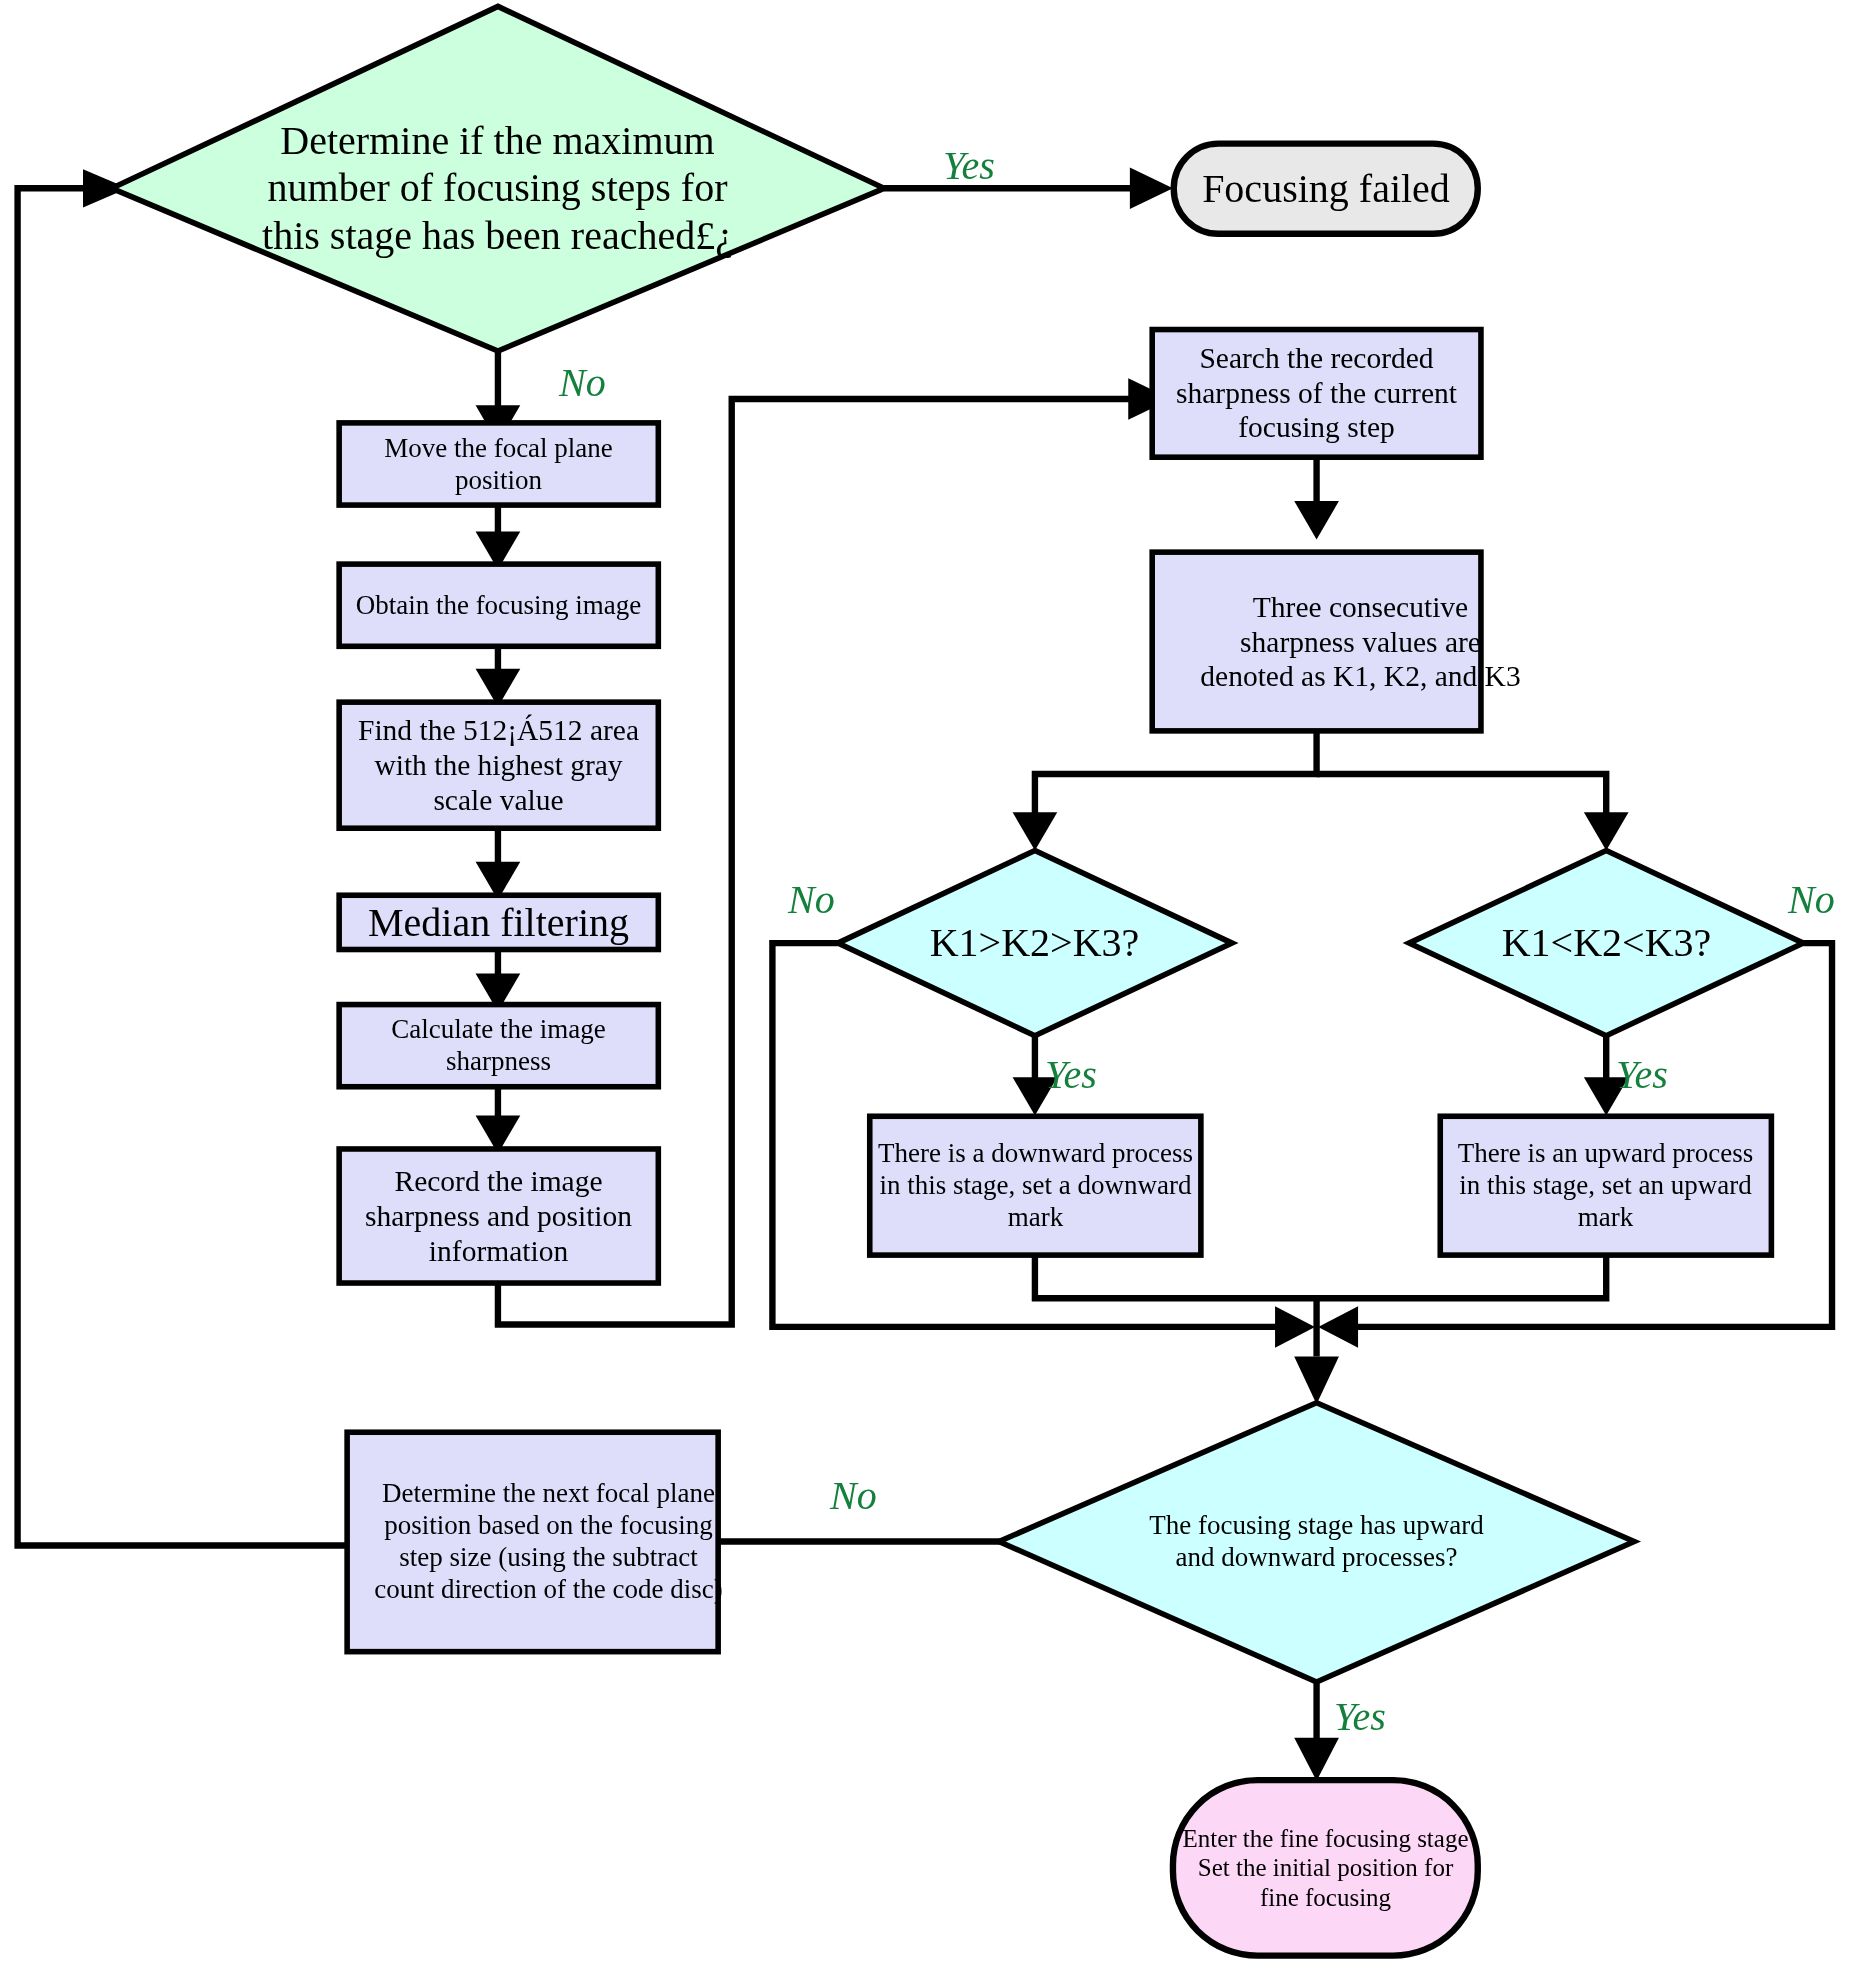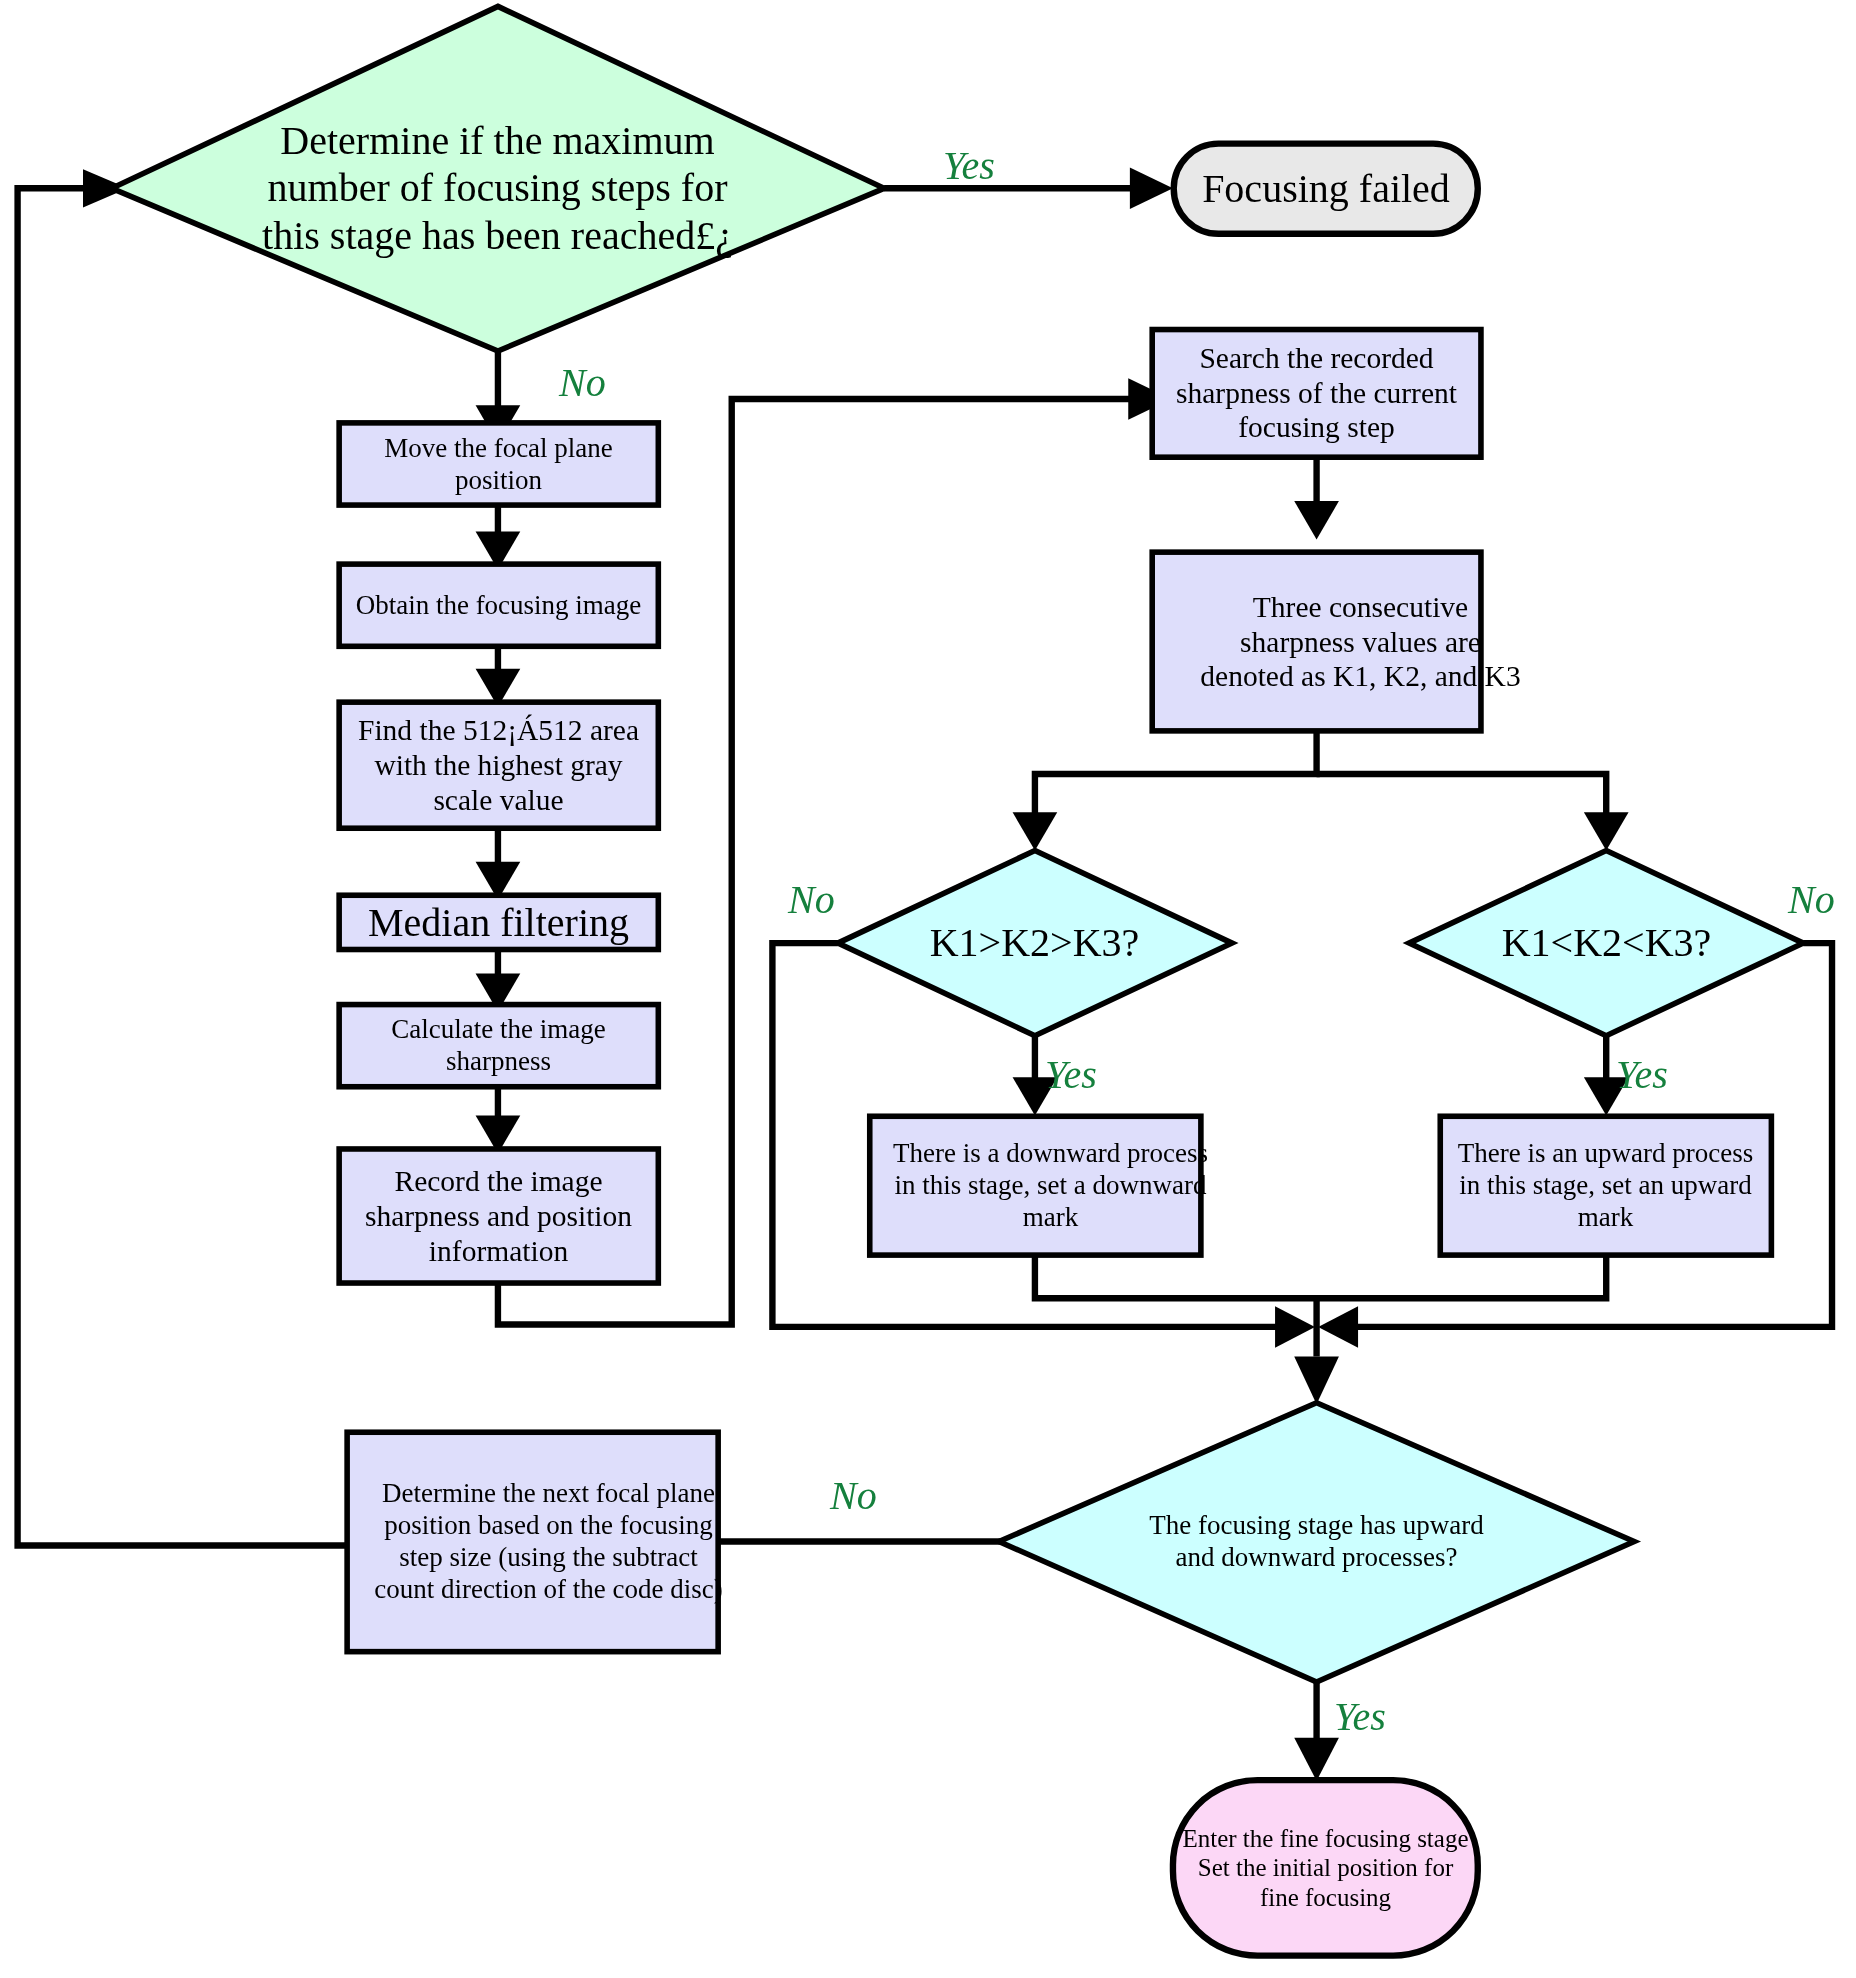--- a/index.html
+++ b/index.html
@@ -133,21 +133,21 @@
   <div class="nodetext t-lg" style="left:343px;top:1151px;width:311px;height:131px;">Record the image sharpness and position information</div>
 
   <div class="nodetext t-lg" style="left:1156px;top:331px;width:321px;height:124px;">Search the recorded sharpness of the current focusing step</div>
 
   <div class="nodetext t-lg" style="left:1156px;top:554px;width:321px;height:176px;padding-left:44px;">Three consecutive sharpness values are denoted as K1, K2, and K3</div>
 
   <div class="nodetext t-xl" style="left:887px;top:919px;width:295px;height:48px;">K1&gt;K2&gt;K3?</div>
 
   <div class="nodetext t-xl" style="left:1459px;top:919px;width:295px;height:48px;">K1&lt;K2&lt;K3?</div>
 
-  <div class="nodetext t-md" style="left:874px;top:1118px;width:323px;height:136px;padding-left:15px;">There is a downward process in this stage, set a downward mark</div>
+  <div class="nodetext t-md" style="left:874px;top:1118px;width:323px;height:136px;">There is a downward process in this stage, set a downward mark</div>
 
   <div class="nodetext t-md" style="left:1444px;top:1118px;width:323px;height:136px;">There is an upward process in this stage, set an upward mark</div>
 
   <div class="nodetext t-md" style="left:351px;top:1434px;width:363px;height:216px;padding-left:16px;">Determine the next focal plane position based on the focusing step size (using the subtract count direction of the code disc)</div>
 
   <div class="nodetext t-md" style="left:1145px;top:1478px;width:343px;height:128px;">The focusing stage has upward and downward processes?</div>
 
   <div class="nodetext t-sm" style="left:1177px;top:1782px;width:297px;height:172px;white-space:pre-line;">Enter the fine focusing stage
 Set the initial position for fine focusing</div>
 

